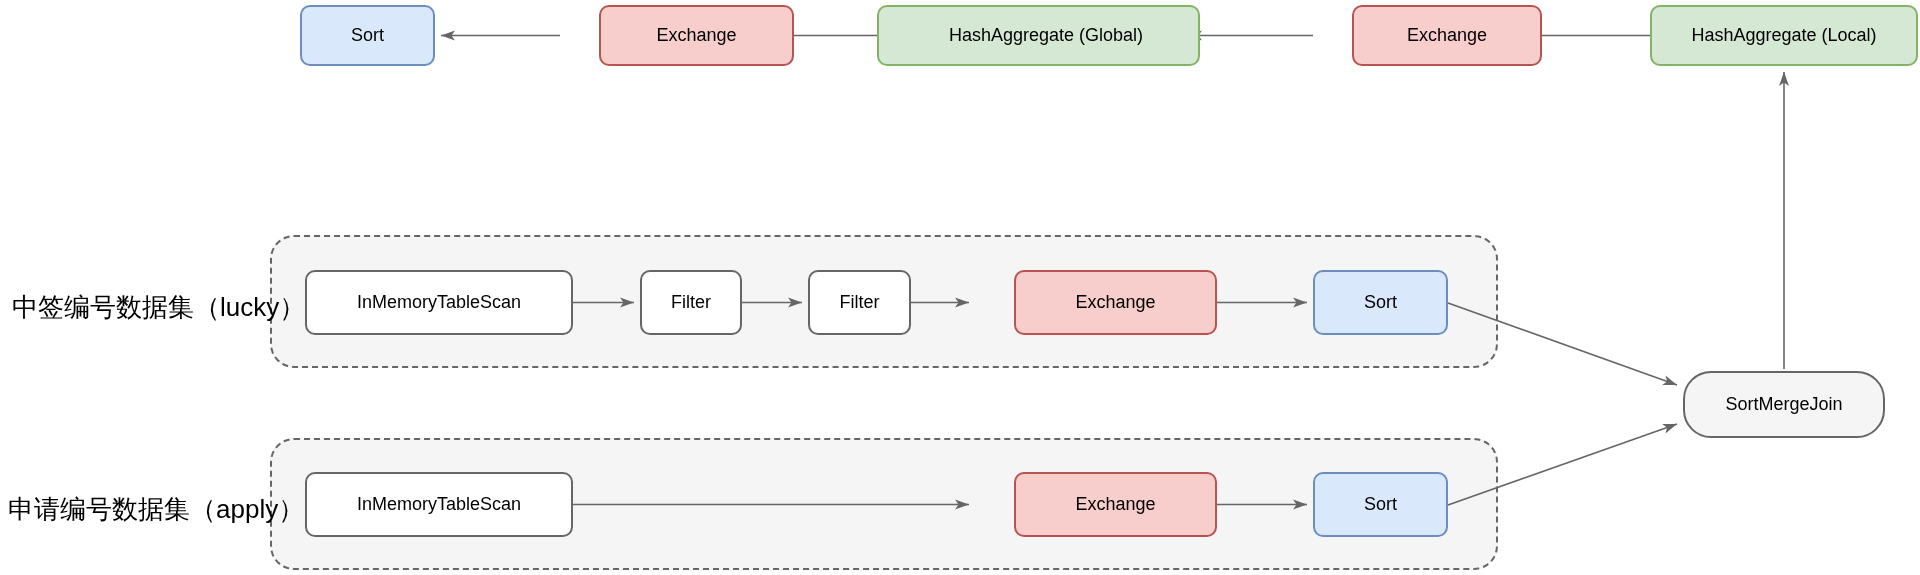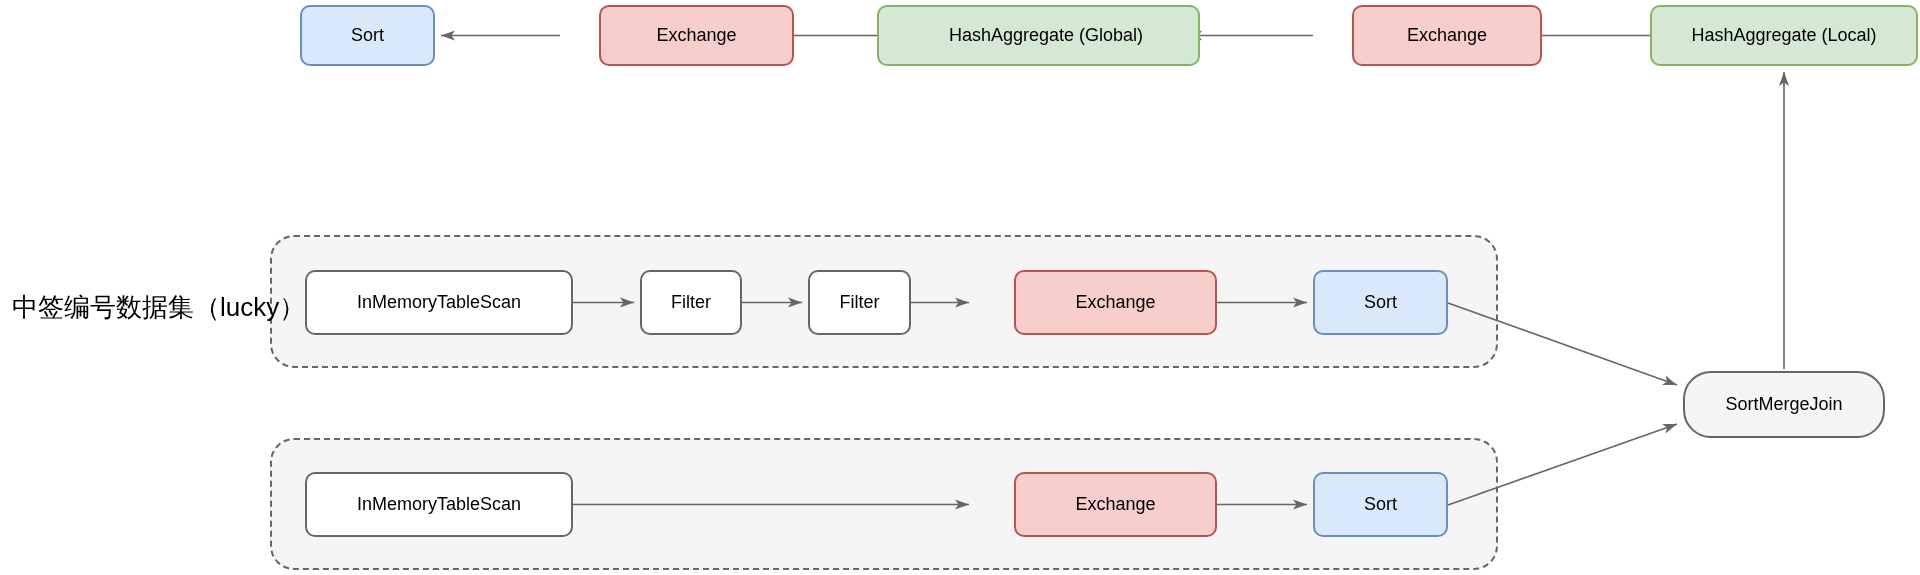--- a/index.html
+++ b/index.html
@@ -97,19 +97,20 @@
   <div class="node red" style="left:1313px; top:5px; width:190px; height:61px;">Exchange</div>
   <div class="node green" style="left:1650px; top:5px; width:268px; height:61px;">HashAggregate (Local)</div>
 
   <div class="row-label" style="left:12px; top:290px;">中签编号数据集（lucky）</div>
   <div class="node white" style="left:305px;  top:270px; width:268px; height:65px;">InMemoryTableScan</div>
   <div class="node white" style="left:640px;  top:270px; width:102px; height:65px;">Filter</div>
   <div class="node white" style="left:808px;  top:270px; width:103px; height:65px;">Filter</div>
   <div class="node red" style="left:975px;  top:270px; width:203px; height:65px;">Exchange</div>
   <div class="node blue" style="left:1313px; top:270px; width:135px; height:65px;">Sort</div>
 
+  <div class="row-label" style="left:8px; top:492px;">申请编号数据集（apply）</div>
   <div class="node white" style="left:305px;  top:472px; width:268px; height:65px;">InMemoryTableScan</div>
   <div class="node red" style="left:975px;  top:472px; width:203px; height:65px;">Exchange</div>
   <div class="node blue" style="left:1313px; top:472px; width:135px; height:65px;">Sort</div>
 
   <div class="node gray" style="left:1683px; top:371px; width:202px; height:67px;">SortMergeJoin</div>
 
 </div>
 
 </body></html>

